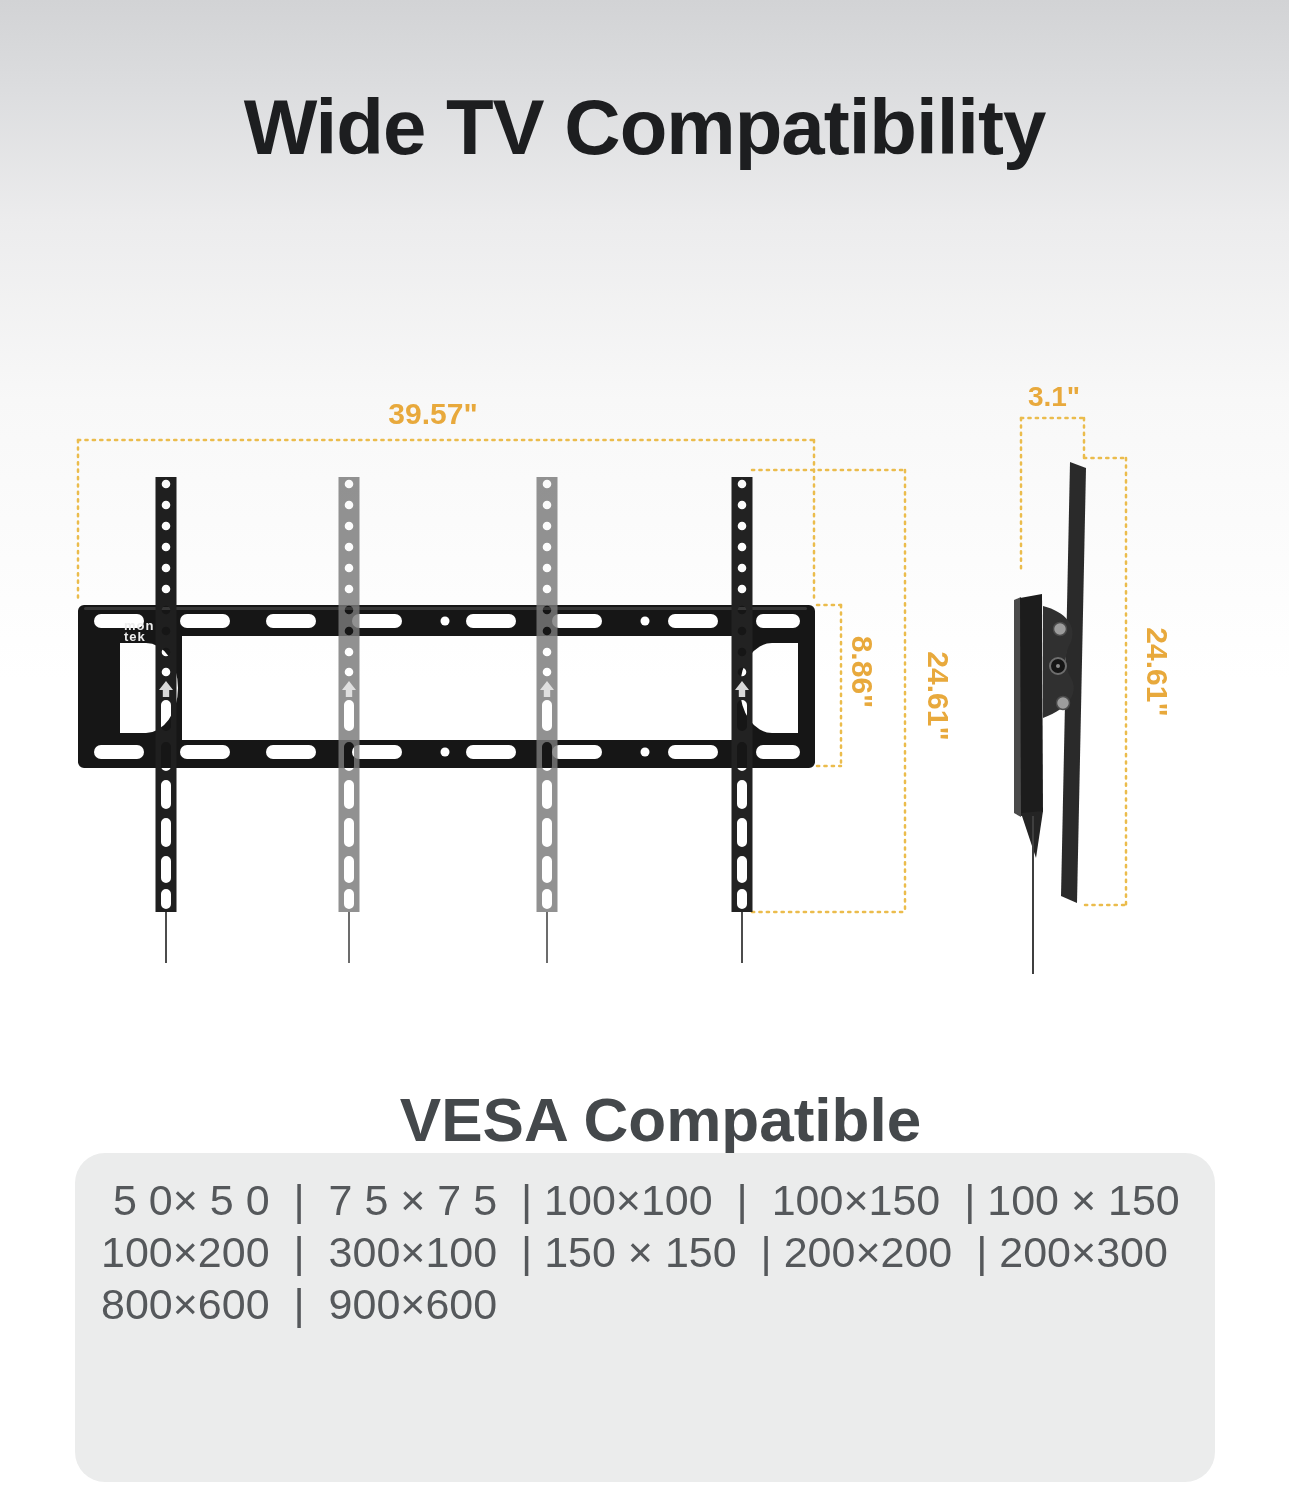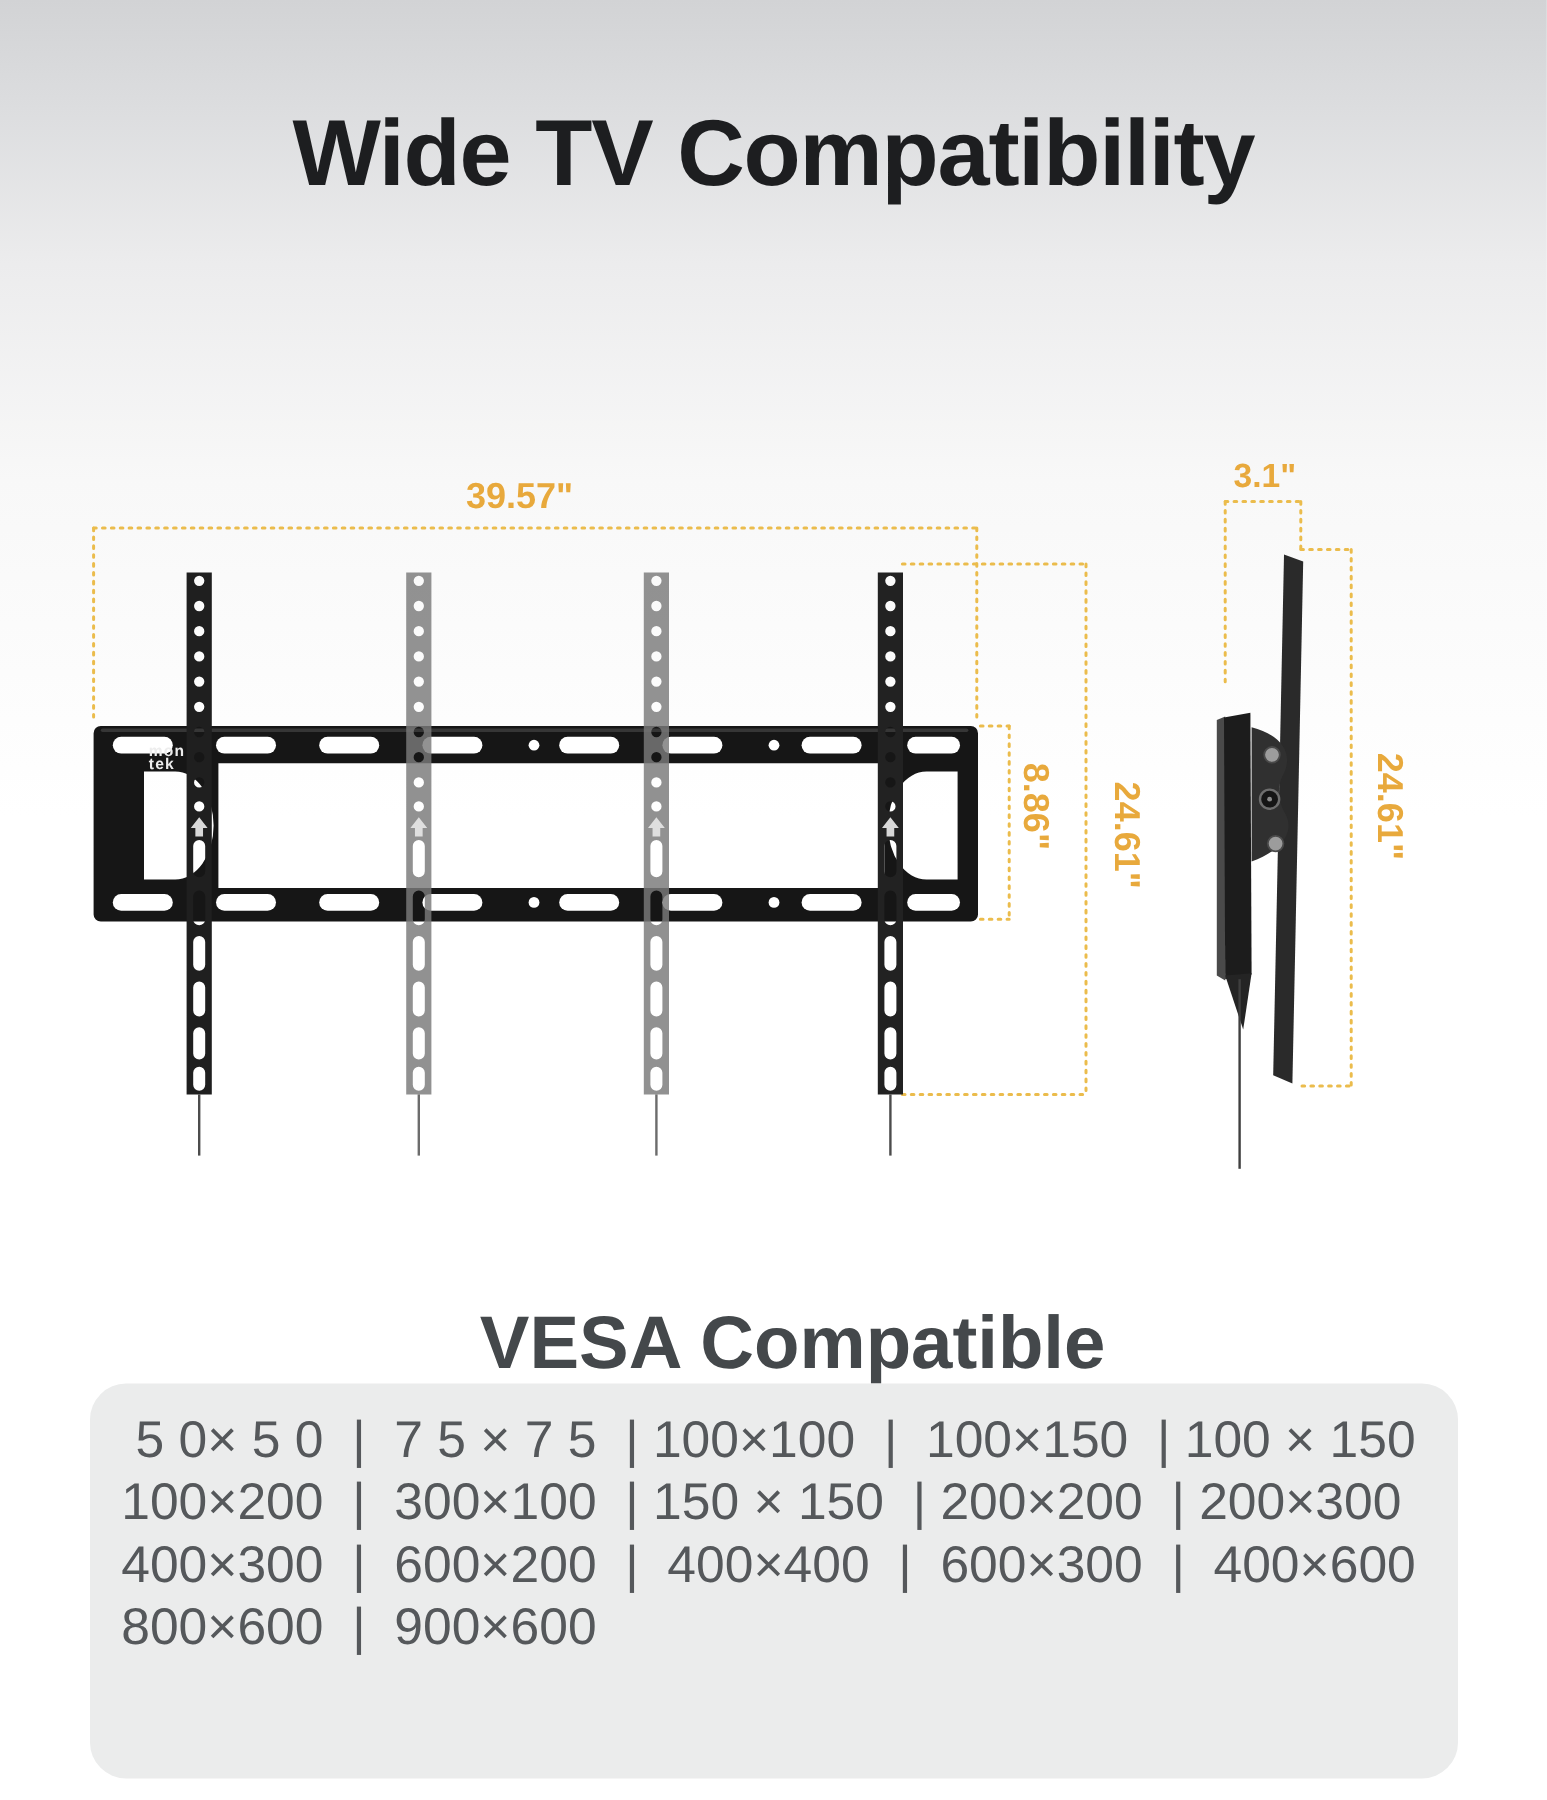--- a/index.html
+++ b/index.html
@@ -149,17 +149,16 @@
   <div class="dim-label rot" style="left:862px;top:672px;">8.86"</div>
   <div class="dim-label rot" style="left:938px;top:696px;">24.61"</div>
   <div class="dim-label" style="left:1054px;top:397px;font-size:28px;">3.1"</div>
   <div class="dim-label rot" style="left:1157px;top:672px;">24.61"</div>
 
   <h2 class="vesa-title">VESA Compatible</h2>
 
   <div class="vesa-panel">
     <div class="vesa-row"> 5 0× 5 0  |  7 5 × 7 5  | 100×100  |  100×150  | 100 × 150</div>
     <div class="vesa-row">100×200  |  300×100  | 150 × 150  | 200×200  | 200×300</div>
-    <div class="vesa-row">400×300  |  600×200  |  400×400  |  600×300  |  400×600</div>
     <div class="vesa-row">800×600  |  900×600</div>
   </div>
 
 </div>
 
 </body></html>

